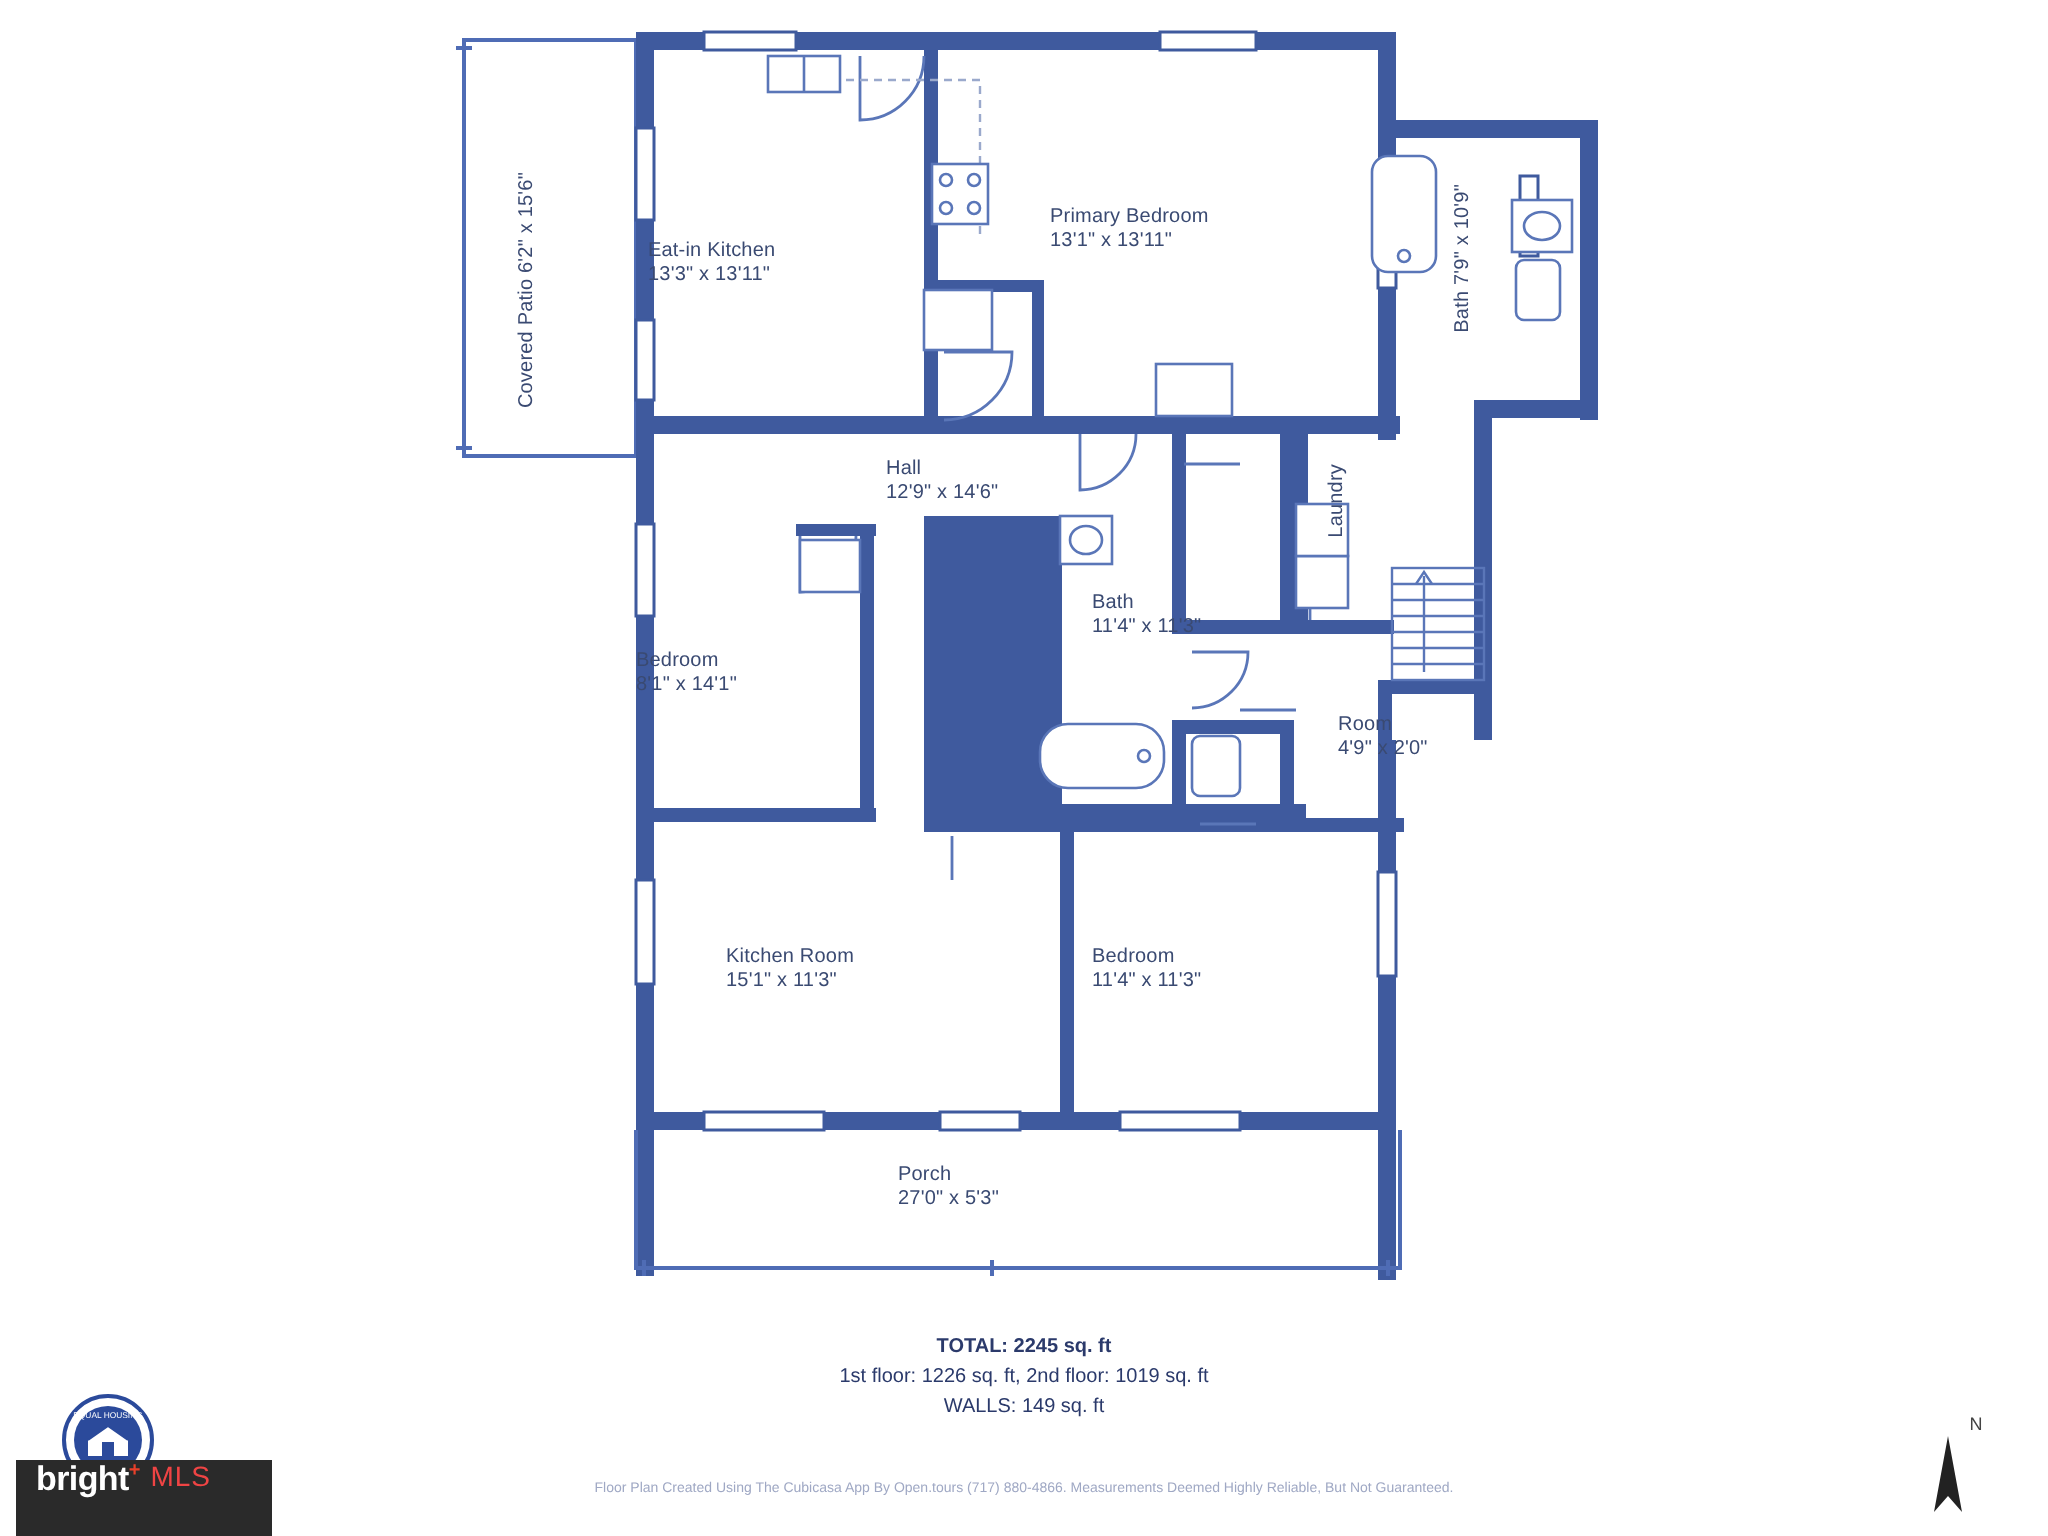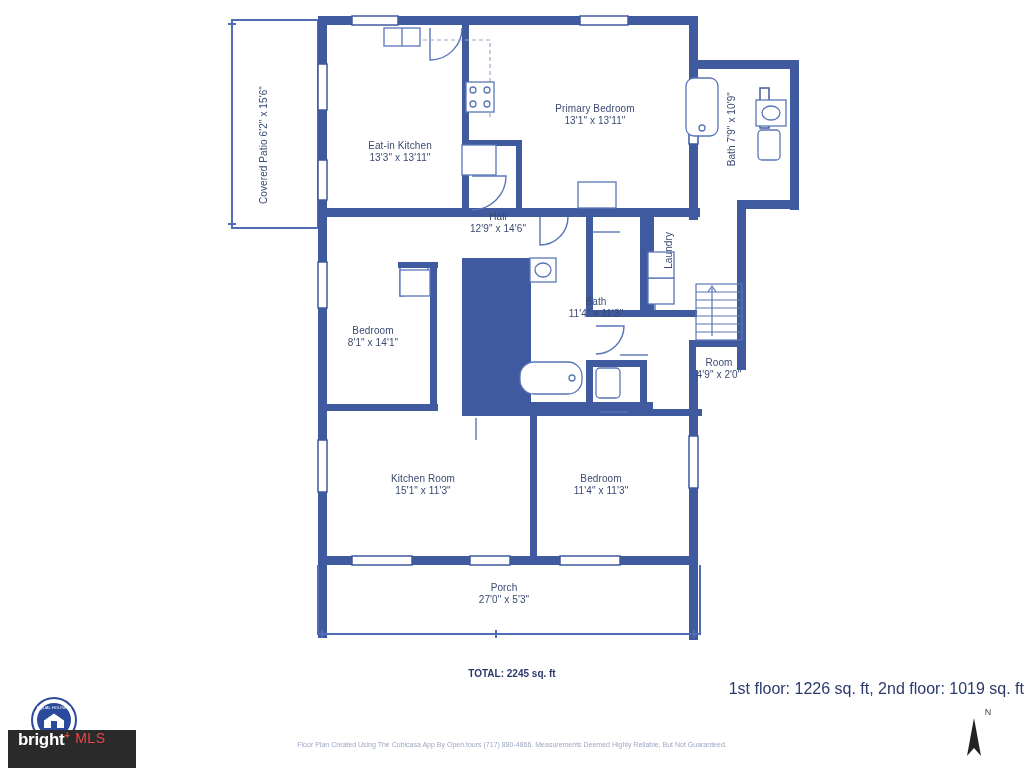--- a/index.html
+++ b/index.html
@@ -17,21 +17,20 @@
   }
   #plan {
     position: absolute;
     left: 0;
     top: 0;
     width: 1024px;
     height: 660px;
   }
   .room-label {
     position: absolute;
-    text-align: center;
     color: #3a4a72;
     font-size: 10px;
     line-height: 12px;
     letter-spacing: 0.1px;
     white-space: nowrap;
     pointer-events: none;
   }
   .room-label .name { display: block; }
   .room-label .dims { display: block; }
   .room-label.vertical {
@@ -49,23 +48,22 @@
     width: 1024px;
     text-align: center;
     color: #2b3a6b;
   }
   #summary .total {
     font-size: 10px;
     font-weight: bold;
     margin-bottom: 2px;
   }
   #summary .line {
-    font-size: 16px;
+    font-size: 10px;
     line-height: 15px;
-    text-align: right;
   }
   #disclaimer {
     position: absolute;
     left: 0;
     top: 741px;
     width: 1024px;
     text-align: center;
     font-size: 7px;
     color: #9fa8c4;
   }
@@ -282,36 +280,36 @@
     </g>
   </g>
 </svg>
 
 <div>
   <div class="room-label vertical" style="left:258px; top:86px;">
     <span class="name">Covered Patio</span>
     <span class="dims">6'2" x 15'6"</span>
   </div>
 
-  <div class="room-label" style="left:340px; top:120px; width:120px;margin-top:20px;">
+  <div class="room-label" style="left:324px; top:120px; width:120px;">
     <span class="name">Eat-in Kitchen</span>
     <span class="dims">13'3" x 13'11"</span>
   </div>
 
   <div class="room-label" style="left:525px; top:103px; width:140px;">
     <span class="name">Primary Bedroom</span>
     <span class="dims">13'1" x 13'11"</span>
   </div>
 
   <div class="room-label vertical" style="left:726px; top:92px;">
     <span class="name">Bath</span>
     <span class="dims">7'9" x 10'9"</span>
   </div>
 
-  <div class="room-label" style="left:443px; top:211px; width:110px;">
+  <div class="room-label" style="left:443px; top:229px; width:110px;">
     <span class="name">Hall</span>
     <span class="dims">12'9" x 14'6"</span>
   </div>
 
   <div class="room-label vertical" style="left:663px; top:232px;">
     <span class="name">Laundry</span>
   </div>
 
   <div class="room-label" style="left:546px; top:296px; width:100px;">
     <span class="name">Bath</span>
@@ -340,20 +338,21 @@
 
   <div class="room-label" style="left:449px; top:582px; width:110px;">
     <span class="name">Porch</span>
     <span class="dims">27'0" x 5'3"</span>
   </div>
 </div>
 
 <div id="summary">
   <div class="total">TOTAL: 2245 sq. ft</div>
   <div class="line">1st floor: 1226 sq. ft, 2nd floor: 1019 sq. ft</div>
+  <div class="line">WALLS: 149 sq. ft</div>
 </div>
 
 <div id="disclaimer">Floor Plan Created Using The Cubicasa App By Open.tours (717) 880-4866. Measurements Deemed Highly Reliable, But Not Guaranteed.</div>
 
 <svg id="seal" viewBox="0 0 48 48">
   <circle cx="24" cy="24" r="22" fill="#ffffff" stroke="#2b4a9b" stroke-width="2"></circle>
   <circle cx="24" cy="24" r="17" fill="#2b4a9b"></circle>
   <text x="24" y="13" font-size="4.2" fill="#ffffff" text-anchor="middle" font-family="Liberation Sans, sans-serif">EQUAL HOUSING</text>
   <text x="24" y="40" font-size="4.2" fill="#ffffff" text-anchor="middle" font-family="Liberation Sans, sans-serif">OPPORTUNITY</text>
   <path d="M14 24 L24 17 L34 24 L34 32 L14 32 Z" fill="#ffffff"></path>

